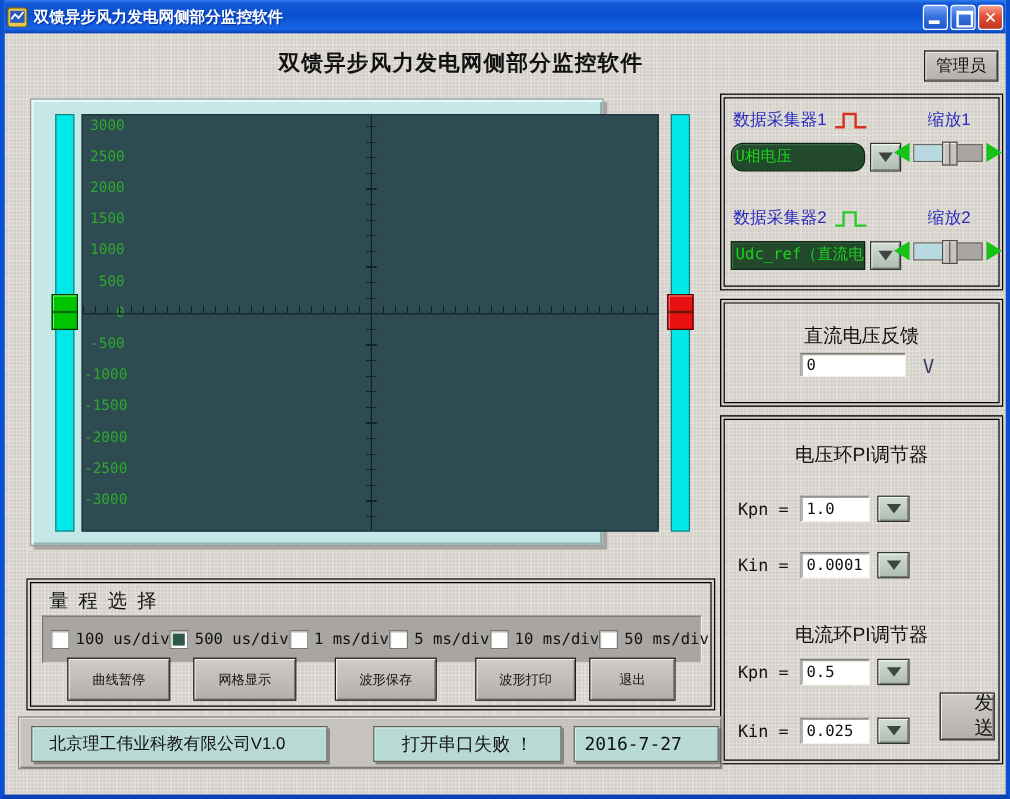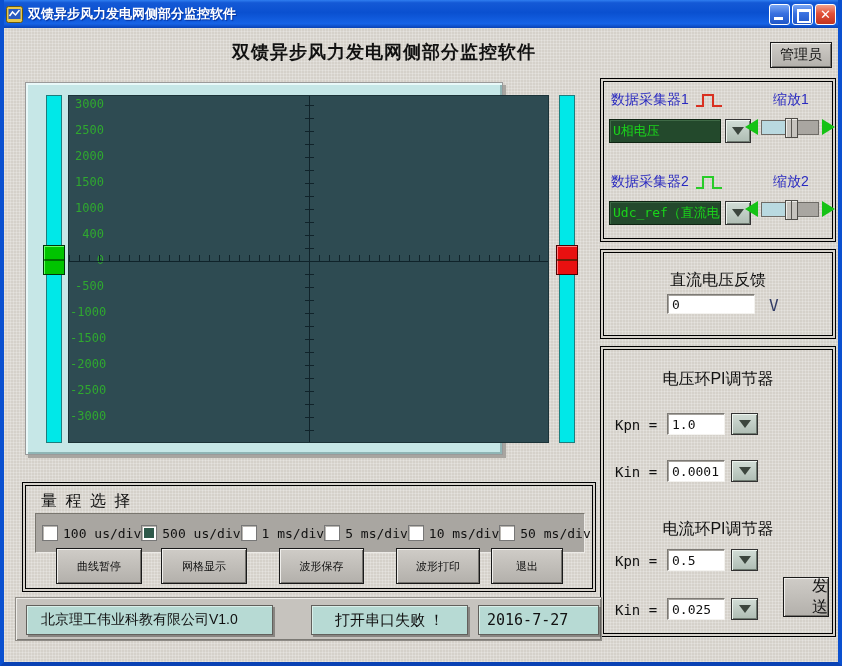--- a/index.html
+++ b/index.html
@@ -135,21 +135,21 @@
     <div class="chart-frame">
       <div class="vtrack" style="left:20px;"></div>
       <div class="vhandle green" style="left:17px; top:162px;"></div>
 
       <div class="plot">
         <span class="ylab" style="top:2px">3000</span>
         <span class="ylab" style="top:28px">2500</span>
         <span class="ylab" style="top:54px">2000</span>
         <span class="ylab" style="top:80px">1500</span>
         <span class="ylab" style="top:106px">1000</span>
-        <span class="ylab" style="top:132px">400</span>
+        <span class="ylab" style="top:132px">500</span>
         <span class="ylab" style="top:158px">0</span>
         <span class="ylab" style="top:184px">-500</span>
         <span class="ylab" style="top:210px">-1000</span>
         <span class="ylab" style="top:236px">-1500</span>
         <span class="ylab" style="top:262px">-2000</span>
         <span class="ylab" style="top:288px">-2500</span>
         <span class="ylab" style="top:314px">-3000</span>
         <div class="axis-x-ticks"></div>
         <div class="axis-x"></div>
         <div class="axis-y-ticks"></div>
@@ -161,21 +161,21 @@
     </div>
 
     <div class="panel" style="left:596px; top:50px; width:236px; height:164px;">
       <div class="collector-row" style="left:10px; top:12px;text-align:center;">
         <span class="blue-label" style="position:static;">数据采集器1</span>
         <svg width="28" height="17" viewBox="0 0 28 17">
           <path d="M1 14 h7 v-11 h10 v11 h9" fill="none" stroke="#d93020" stroke-width="2"></path>
         </svg>
       </div>
       <span class="blue-label" style="left:172px; top:12px;">缩放1</span>
-      <div class="combo" style="left:8px; top:40px;">U相电压</div>
+      <div class="combo" style="left:8px; top:40px;border-radius:10px;">U相电压</div>
       <div class="dropbtn" style="left:124px; top:40px; width:26px; height:24px;">
         <span class="tri-down"></span>
       </div>
       <div class="zoomslider" style="left:144px; top:40px;">
         <span class="zarrow left"></span>
         <span class="ztrack">
             <span class="ztrack-fill"></span>
             <span class="zhandle"></span>
           </span>
         <span class="zarrow right"></span>

